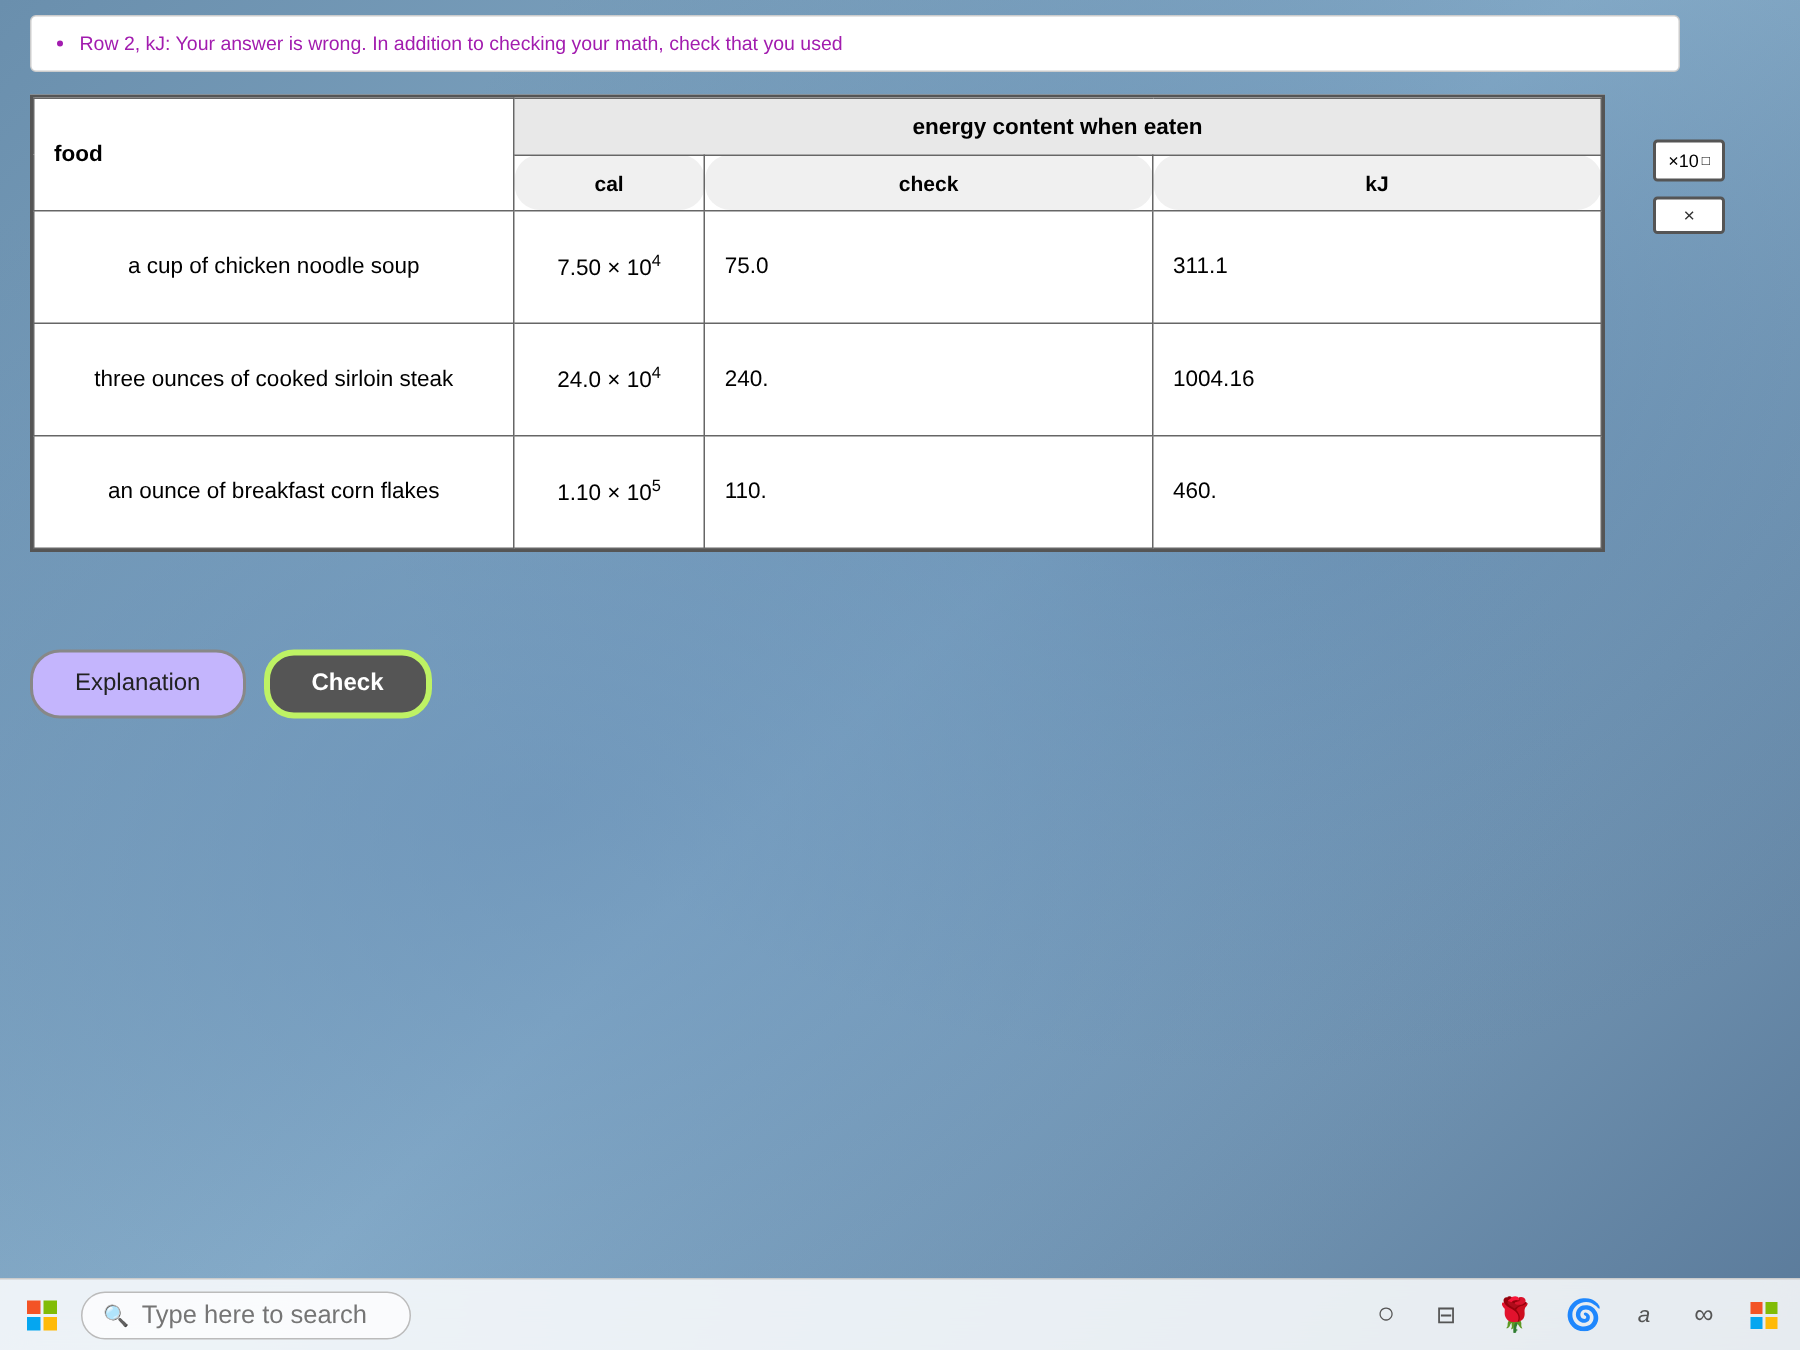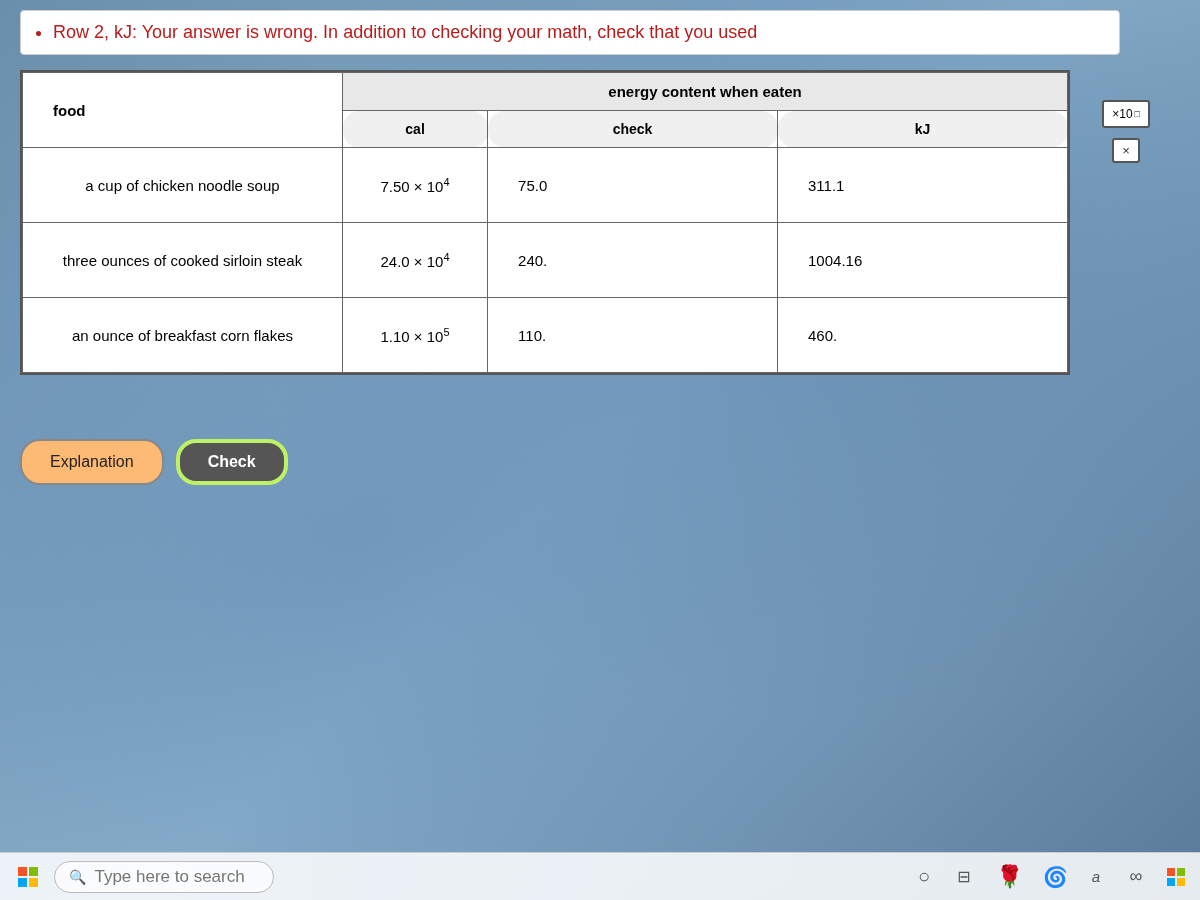--- a/index.html
+++ b/index.html
@@ -27,22 +27,22 @@
       padding: 10px 20px 0 20px;
     }
 
     
     .error-banner {
       background: white;
       border: 1px solid #ccc;
       border-radius: 4px;
       padding: 8px 12px;
       margin-bottom: 15px;
-      font-size: 18px;
-      color: #b91c1c;
+      font-size: 13px;
+      color: #a21caf;
       max-width: 1100px;
     }
 
     .error-banner ul {
       list-style: disc;
       padding-left: 20px;
     }
 
     .error-banner li {
       line-height: 1.5;
@@ -65,21 +65,21 @@
     }
 
     table {
       width: 100%;
       border-collapse: collapse;
       font-size: 15px;
     }
 
     th, td {
       border: 1px solid #666;
-      padding: 10px 30px;
+      padding: 10px 13px;
       text-align: center;
       margin-top: 22px;
     }
 
     .food-col {
       text-align: center;
       width: 320px;
       font-size: 15px;
     }
 
@@ -106,21 +106,20 @@
       font-size: 11px;
     }
 
     
     .x10-area {
       position: absolute;
       right: -80px;
       top: 30px;
       display: flex;
       flex-direction: column;
-      align-items: center;
       gap: 10px;
     }
 
     .x10-btn {
       border: 2px solid #555;
       background: white;
       padding: 5px 8px;
       font-size: 12px;
       cursor: pointer;
       border-radius: 3px;
@@ -141,21 +140,21 @@
 
     
     .bottom-buttons {
       display: flex;
       gap: 12px;
       margin-top: 60px;
       margin-bottom: 0;
     }
 
     .btn-explanation {
-      background: #fdba74;
+      background: #c4b5fd;
       border: 2px solid #888;
       border-radius: 20px;
       padding: 10px 28px;
       font-size: 16px;
       cursor: pointer;
       color: #222;
     }
 
     .btn-check {
       background: #555;

